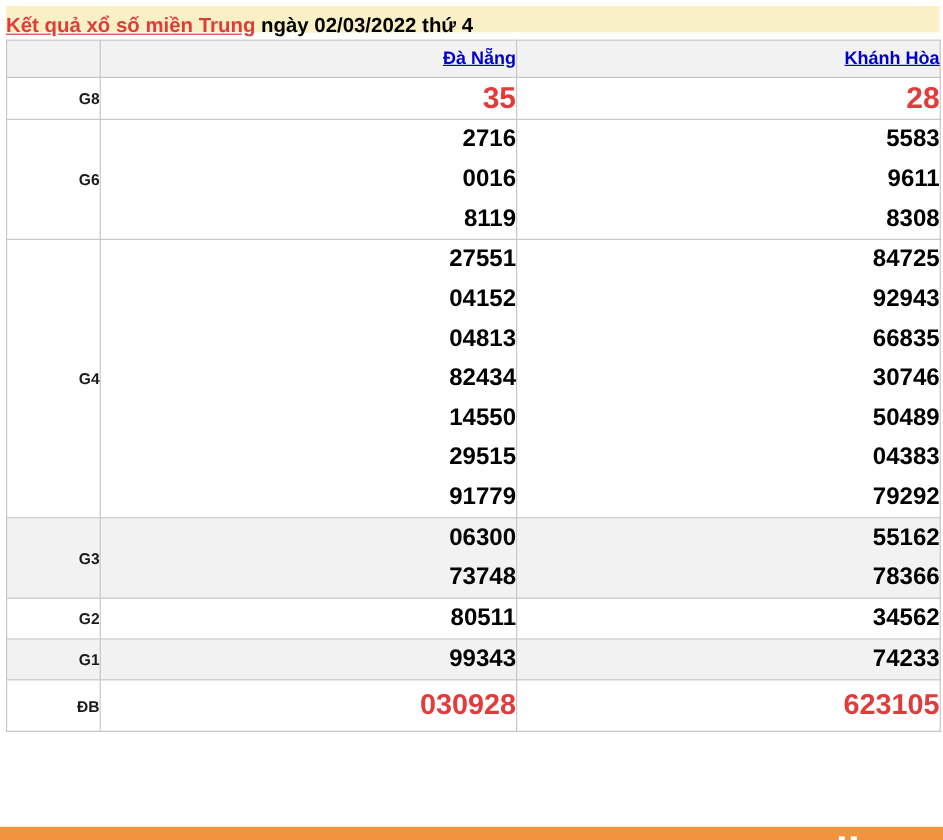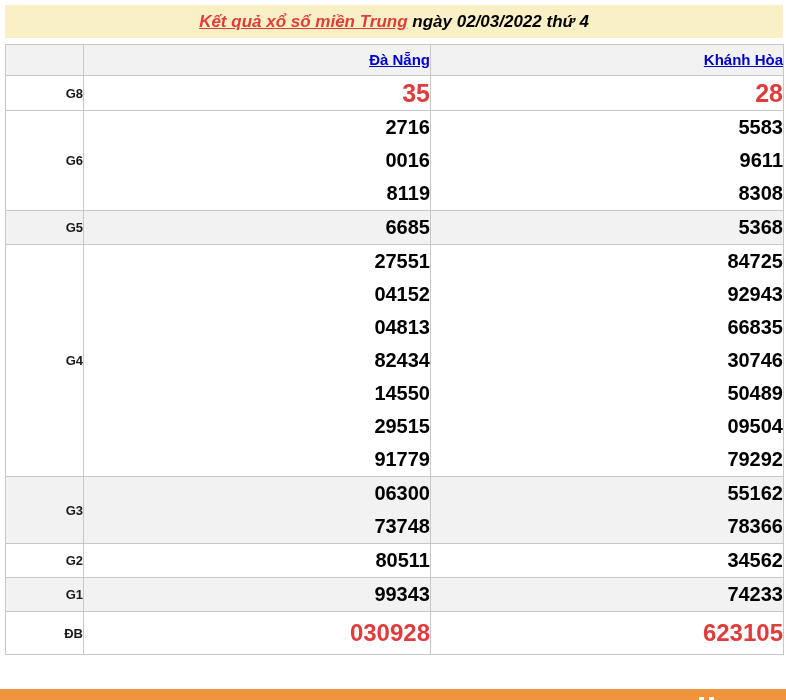--- a/index.html
+++ b/index.html
@@ -19,30 +19,28 @@
     overflow:hidden;
     font-family:"Liberation Sans", sans-serif;
     position:relative;
   }
   .container{
     margin:5px 3px 0 5px;
     width:778px;
   }
   .title-bar{
     width:778px;
-    height:33px;
+    height:22px;
     background:var(--header-bg);
-    text-align:center;
     line-height:33px;
     font-size:17px;
     font-weight:bold;
     color:var(--text);
     margin-bottom:6px;
     white-space:nowrap;
-    font-style:italic;
   }
   .title-bar a{
     color:var(--accent-red);
     text-decoration:underline;
     font-weight:bold;
     cursor:pointer;
   }
   table.results{
     width:778px;
     border-collapse:collapse;
@@ -149,47 +147,38 @@
             <div class="num">2716</div>
             <div class="num">0016</div>
             <div class="num">8119</div>
           </td>
           <td class="nums">
             <div class="num">5583</div>
             <div class="num">9611</div>
             <div class="num">8308</div>
           </td>
         </tr>
-        <tr class="style-normal alt">
-          <td class="label">G5</td>
-          <td class="nums">
-            <div class="num">6685</div>
-          </td>
-          <td class="nums">
-            <div class="num">5368</div>
-          </td>
-        </tr>
         <tr class="style-normal">
           <td class="label">G4</td>
           <td class="nums">
             <div class="num">27551</div>
             <div class="num">04152</div>
             <div class="num">04813</div>
             <div class="num">82434</div>
             <div class="num">14550</div>
             <div class="num">29515</div>
             <div class="num">91779</div>
           </td>
           <td class="nums">
             <div class="num">84725</div>
             <div class="num">92943</div>
             <div class="num">66835</div>
             <div class="num">30746</div>
             <div class="num">50489</div>
-            <div class="num">09504</div>
+            <div class="num">04383</div>
             <div class="num">79292</div>
           </td>
         </tr>
         <tr class="style-normal alt">
           <td class="label">G3</td>
           <td class="nums">
             <div class="num">06300</div>
             <div class="num">73748</div>
           </td>
           <td class="nums">

